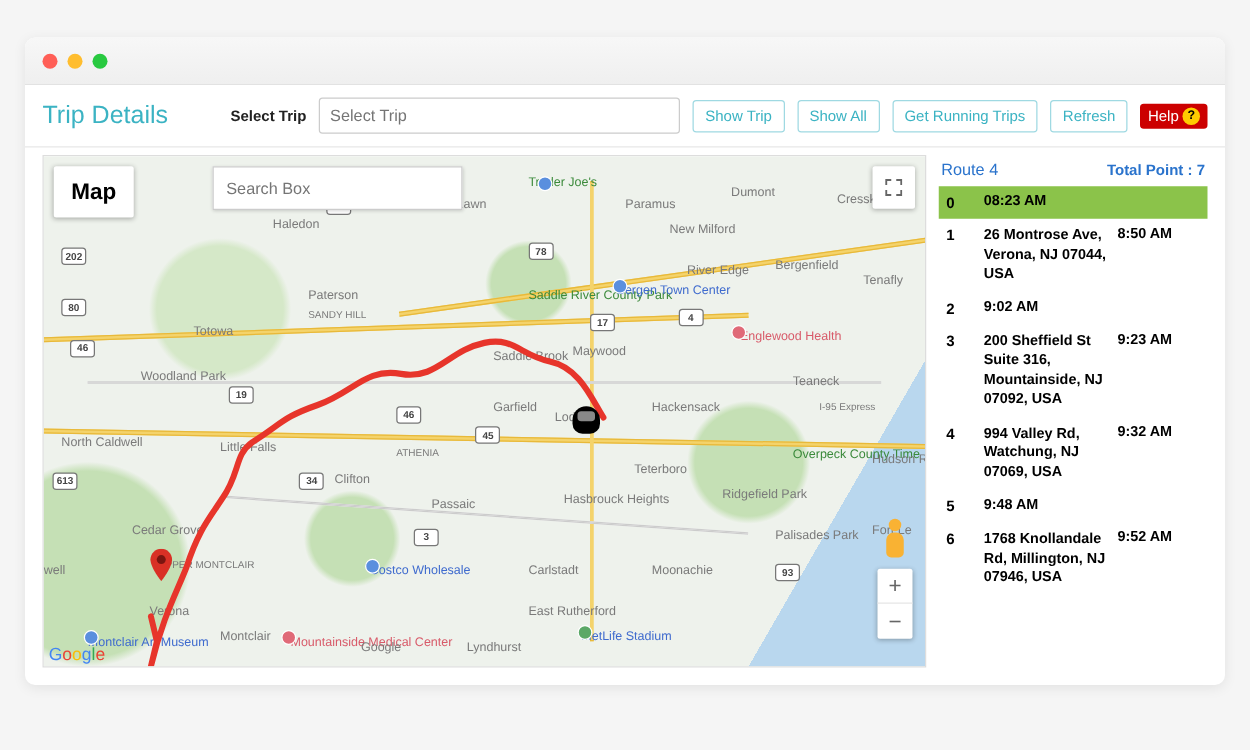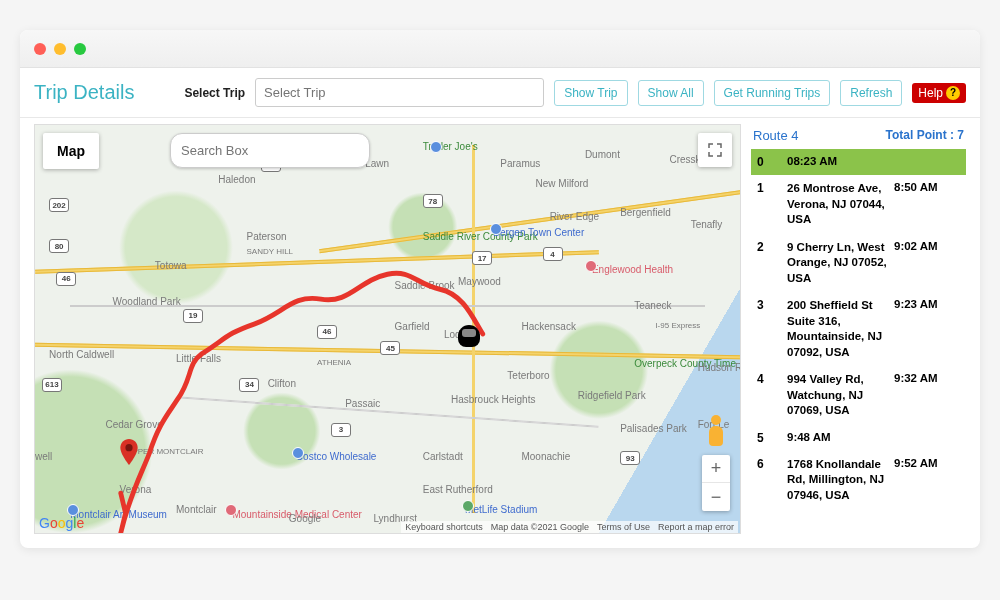--- a/index.html
+++ b/index.html
@@ -35,41 +35,41 @@
 .road.r4 { width: 3px; height: 90%; top: 5%; left: 62%; }
 .road.gray { background: #fff; border-color: #ccc; height: 2px; }
 .road.g1 { width: 90%; top: 44%; left: 5%; }
 .road.g2 { width: 60%; top: 70%; left: 20%; transform: rotate(4deg); }
 .route-svg { position: absolute; inset: 0; width: 100%; height: 100%; }
 .route-path { fill: none; stroke: #e7352b; stroke-width: 5; stroke-linecap: round; stroke-linejoin: round; }
 .pin { position: absolute; width: 18px; height: 26px; }
 .pin svg { width: 100%; height: 100%; }
 .car { position: absolute; width: 22px; height: 22px; left: 60%; top: 49%; background: #000; border-radius: 50% 50% 8px 8px; }
 .car::after { content: ""; position: absolute; left: 4px; top: 4px; width: 14px; height: 8px; background: #888; border-radius: 3px; }
-.map-type { position: absolute; top: 8px; left: 8px; background: #fff; border-radius: 2px; box-shadow: 0 1px 4px rgba(0,0,0,0.3); display: flex; font-size: 14px; z-index: 5; }
+.map-type { position: absolute; top: 8px; left: 8px; background: #fff; border-radius: 2px; box-shadow: 0 1px 4px rgba(0,0,0,0.3); display: flex; font-size: 18px; z-index: 5; }
 .map-type div { padding: 10px 14px; cursor: pointer; color: #555; }
 .map-type div.active { font-weight: 700; color: #000; }
-.search-box { position: absolute; top: 8px; left: 135px; z-index: 5; width: 200px; padding: 9px 10px; border: 1px solid #ccc; border-radius: 12px; font-size: 13px; background: #fff; box-shadow: 0 1px 3px rgba(0,0,0,0.2); }
+.search-box { position: absolute; top: 8px; left: 135px; z-index: 5; width: 200px; padding: 9px 10px; border: 1px solid #ccc; border-radius: 0; font-size: 13px; background: #fff; box-shadow: 0 1px 3px rgba(0,0,0,0.2); }
 .fullscreen-btn { position: absolute; top: 8px; right: 8px; width: 34px; height: 34px; background: #fff; border-radius: 2px; box-shadow: 0 1px 4px rgba(0,0,0,0.3); display: flex; align-items: center; justify-content: center; z-index: 5; cursor: pointer; font-size: 14px; color: #666; }
 .pegman { position: absolute; right: 10px; bottom: 80px; width: 28px; height: 38px; z-index: 5; cursor: grab; }
 .pegman-body { width: 14px; height: 20px; background: #f9b233; border-radius: 6px 6px 4px 4px; margin: 0 auto; position: relative; }
 .pegman-head { width: 10px; height: 10px; background: #f9b233; border-radius: 50%; margin: 0 auto 1px; }
 .zoom-ctrl { position: absolute; right: 10px; bottom: 22px; background: #fff; box-shadow: 0 1px 4px rgba(0,0,0,0.3); z-index: 5; border-radius: 2px; }
 .zoom-ctrl div { width: 28px; height: 28px; display: flex; align-items: center; justify-content: center; font-size: 18px; color: #666; cursor: pointer; }
 .zoom-ctrl div:first-child { border-bottom: 1px solid #e6e6e6; }
 .map-label { position: absolute; font-size: 10px; color: #7a7a7a; white-space: nowrap; pointer-events: none; }
 .map-label.park { color: #3b8a3b; }
 .map-label.poi { color: #3f6bce; }
 .map-label.hosp { color: #d85b6a; }
 .map-footer { position: absolute; bottom: 0; right: 2px; font-size: 9px; color: #555; background: rgba(255,255,255,0.7); padding: 1px 4px; display: flex; gap: 8px; z-index: 5; }
 .map-footer span { cursor: pointer; }
 .google-logo { position: absolute; bottom: 2px; left: 4px; font-size: 14px; font-weight: 500; color: #666; z-index: 5; font-family: 'Product Sans', Arial; }
 .google-logo b { font-weight: 500; }
 .sidebar { width: 225px; padding-left: 10px; font-size: 12px; }
-.side-head { display: flex; justify-content: space-between; padding: 4px 2px 6px; gap: 33px; }
+.side-head { display: flex; justify-content: space-between; align-items: center; padding: 4px 2px 6px; gap: 33px; }
 .route-name { color: #2a73cc; font-size: 13px; }
 .total-pt { color: #2a73cc; font-size: 12px; font-weight: 700; }
 .thead { display: flex; font-weight: 700; padding: 4px 6px; font-size: 12px; }
 .col-no { width: 30px; }
 .col-name { flex: 1; }
 .col-time { width: 66px; text-align: left; font-size: 11px; }
 .trow { display: flex; padding: 6px 6px; align-items: flex-start; cursor: pointer; }
 .trow .col-no { font-weight: 700; }
 .trow .col-name { font-weight: 700; font-size: 11.5px; line-height: 1.35; padding-right: 4px; }
 .trow .col-time { font-weight: 700; font-size: 11.5px; }
@@ -211,26 +211,20 @@
       </div>
       <div class="pegman">
         <div class="pegman-head"></div>
           <div class="pegman-body"></div>
       </div>
       <div class="zoom-ctrl">
         <div>+</div>
         <div>−</div>
       </div>
       <div class="google-logo"><b style="color:#4285f4">G</b><b style="color:#ea4335">o</b><b style="color:#fbbc05">o</b><b style="color:#4285f4">g</b><b style="color:#34a853">l</b><b style="color:#ea4335">e</b></div>
-      <div class="map-footer">
-        <span>Keyboard shortcuts</span>
-        <span>Map data ©2021 Google</span>
-        <span>Terms of Use</span>
-        <span>Report a map error</span>
-      </div>
     </div>
 
     <div class="sidebar">
       <div class="side-head">
         <span class="route-name">Route 4</span>
         <span class="total-pt">
           <span>Total Point :</span> <span>7</span>
         </span>
       </div>
       <div id="stops-body">
@@ -238,21 +232,20 @@
             <div class="col-no">0</div>
             <div class="col-time">08:23 AM</div>
           </div>
           <div class="trow">
             <div class="col-no">1</div>
             <div class="col-name">26 Montrose Ave, Verona, NJ 07044, USA</div>
             <div class="col-time">8:50 AM</div>
           </div>
           <div class="trow">
             <div class="col-no">2</div>
-            <div class="col-name">9 Cherry Ln, West Orange, NJ 07052, USA</div>
             <div class="col-time">9:02 AM</div>
           </div>
           <div class="trow">
             <div class="col-no">3</div>
             <div class="col-name">200 Sheffield St Suite 316, Mountainside, NJ 07092, USA</div>
             <div class="col-time">9:23 AM</div>
           </div>
           <div class="trow">
             <div class="col-no">4</div>
             <div class="col-name">994 Valley Rd, Watchung, NJ 07069, USA</div>

